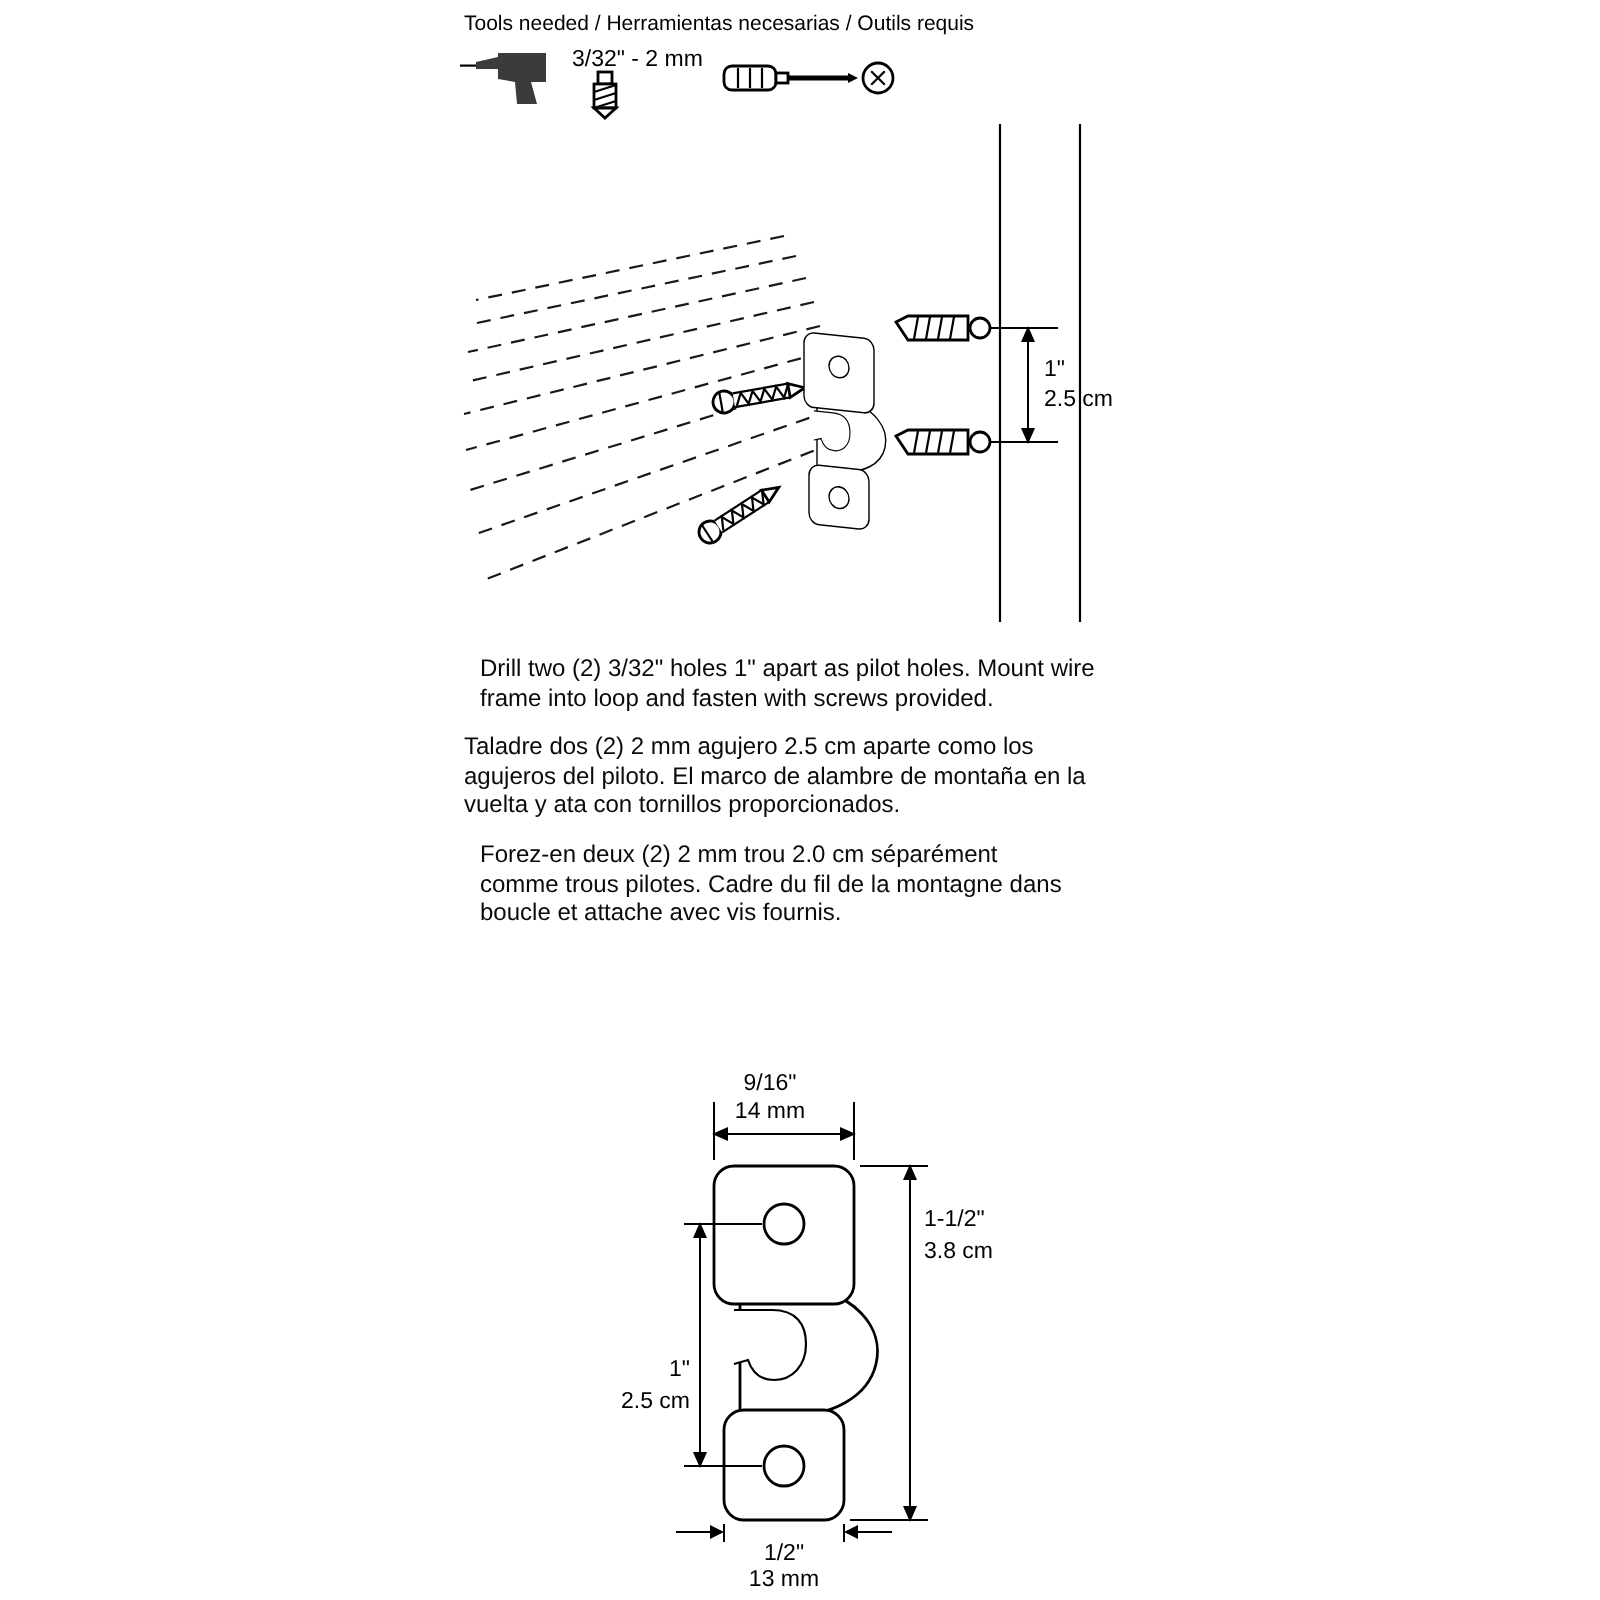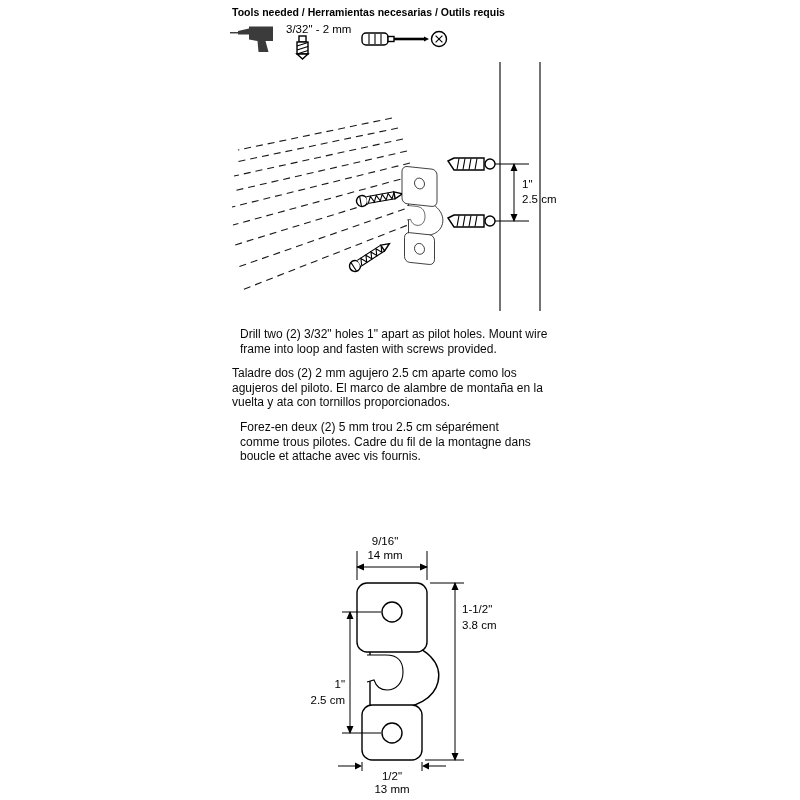--- a/index.html
+++ b/index.html
@@ -1,40 +1,40 @@
 <!DOCTYPE html>
 <html><head>
 <meta charset="utf-8">
 <style>
   *{margin:0;padding:0;box-sizing:border-box}
   html,body{background:#fff}
   body{width:800px;height:800px;position:relative;font-family:"Liberation Sans",sans-serif;color:#000;overflow:hidden}
   .abs{position:absolute}
-  .tools-title{left:232px;top:6px;font-size:10.5px;font-weight:bold;letter-spacing:0px;white-space:nowrap}
+  .tools-title{left:232px;top:6px;font-size:10.5px;font-weight:normal;letter-spacing:0px;white-space:nowrap}
   .para{font-size:12px;line-height:14.6px;color:#0a0a0a}
   #para-en{left:240px;top:327px;width:322px}
   #para-es{left:232px;top:366px;width:312px}
   #para-fr{left:240px;top:420px;width:292px}
   svg{position:absolute;left:0;top:0}
   .wf{fill:#ffffff;stroke:#000;stroke-width:1.4}
   .sk{stroke:#000;stroke-width:1.1;fill:none}
   .dim{stroke:#000;stroke-width:1;fill:none}
   .arrow{fill:#000;stroke:none}
   .dash{stroke:#191919;stroke-width:1.1;stroke-dasharray:7 5;fill:none}
   .solidfill{fill:#3b3b3b;stroke:none}
   text{font-family:"Liberation Sans",sans-serif;font-size:11.5px;fill:#000}
 </style>
 </head>
 <body>
 
 <div class="abs tools-title">Tools needed / Herramientas necesarias / Outils requis</div>
 
 <div class="abs para" id="para-en">Drill two (2) 3/32" holes 1" apart as pilot holes. Mount wire frame into loop and fasten with screws provided.</div>
 <div class="abs para" id="para-es">Taladre dos (2) 2 mm agujero 2.5 cm aparte como los agujeros del piloto. El marco de alambre de montaña en la vuelta y ata con tornillos proporcionados.</div>
-<div class="abs para" id="para-fr">Forez-en deux (2) 5 mm trou 2.5 cm séparément comme trous pilotes. Cadre du fil de la montagne dans boucle et attache avec vis fournis.</div>
+<div class="abs para" id="para-fr">Forez-en deux (2) 2 mm trou 2.0 cm séparément comme trous pilotes. Cadre du fil de la montagne dans boucle et attache avec vis fournis.</div>
 
 <svg width="800" height="800" viewBox="0 0 800 800">
 
   <g>
     <line x1="230" y1="32.8" x2="238" y2="32.8" class="sk"></line>
     <path class="solidfill" d="M238,31 L249,28.5 L249,26.5 L273,26.5 L273,41 L265.5,41 L268.5,52 L258.5,52 L257.5,41 L249,39.5 L249,34.5 L238,34.5 Z"></path>
   </g>
 
   <text x="286" y="33" text-anchor="start">3/32" - 2 mm</text>
 

